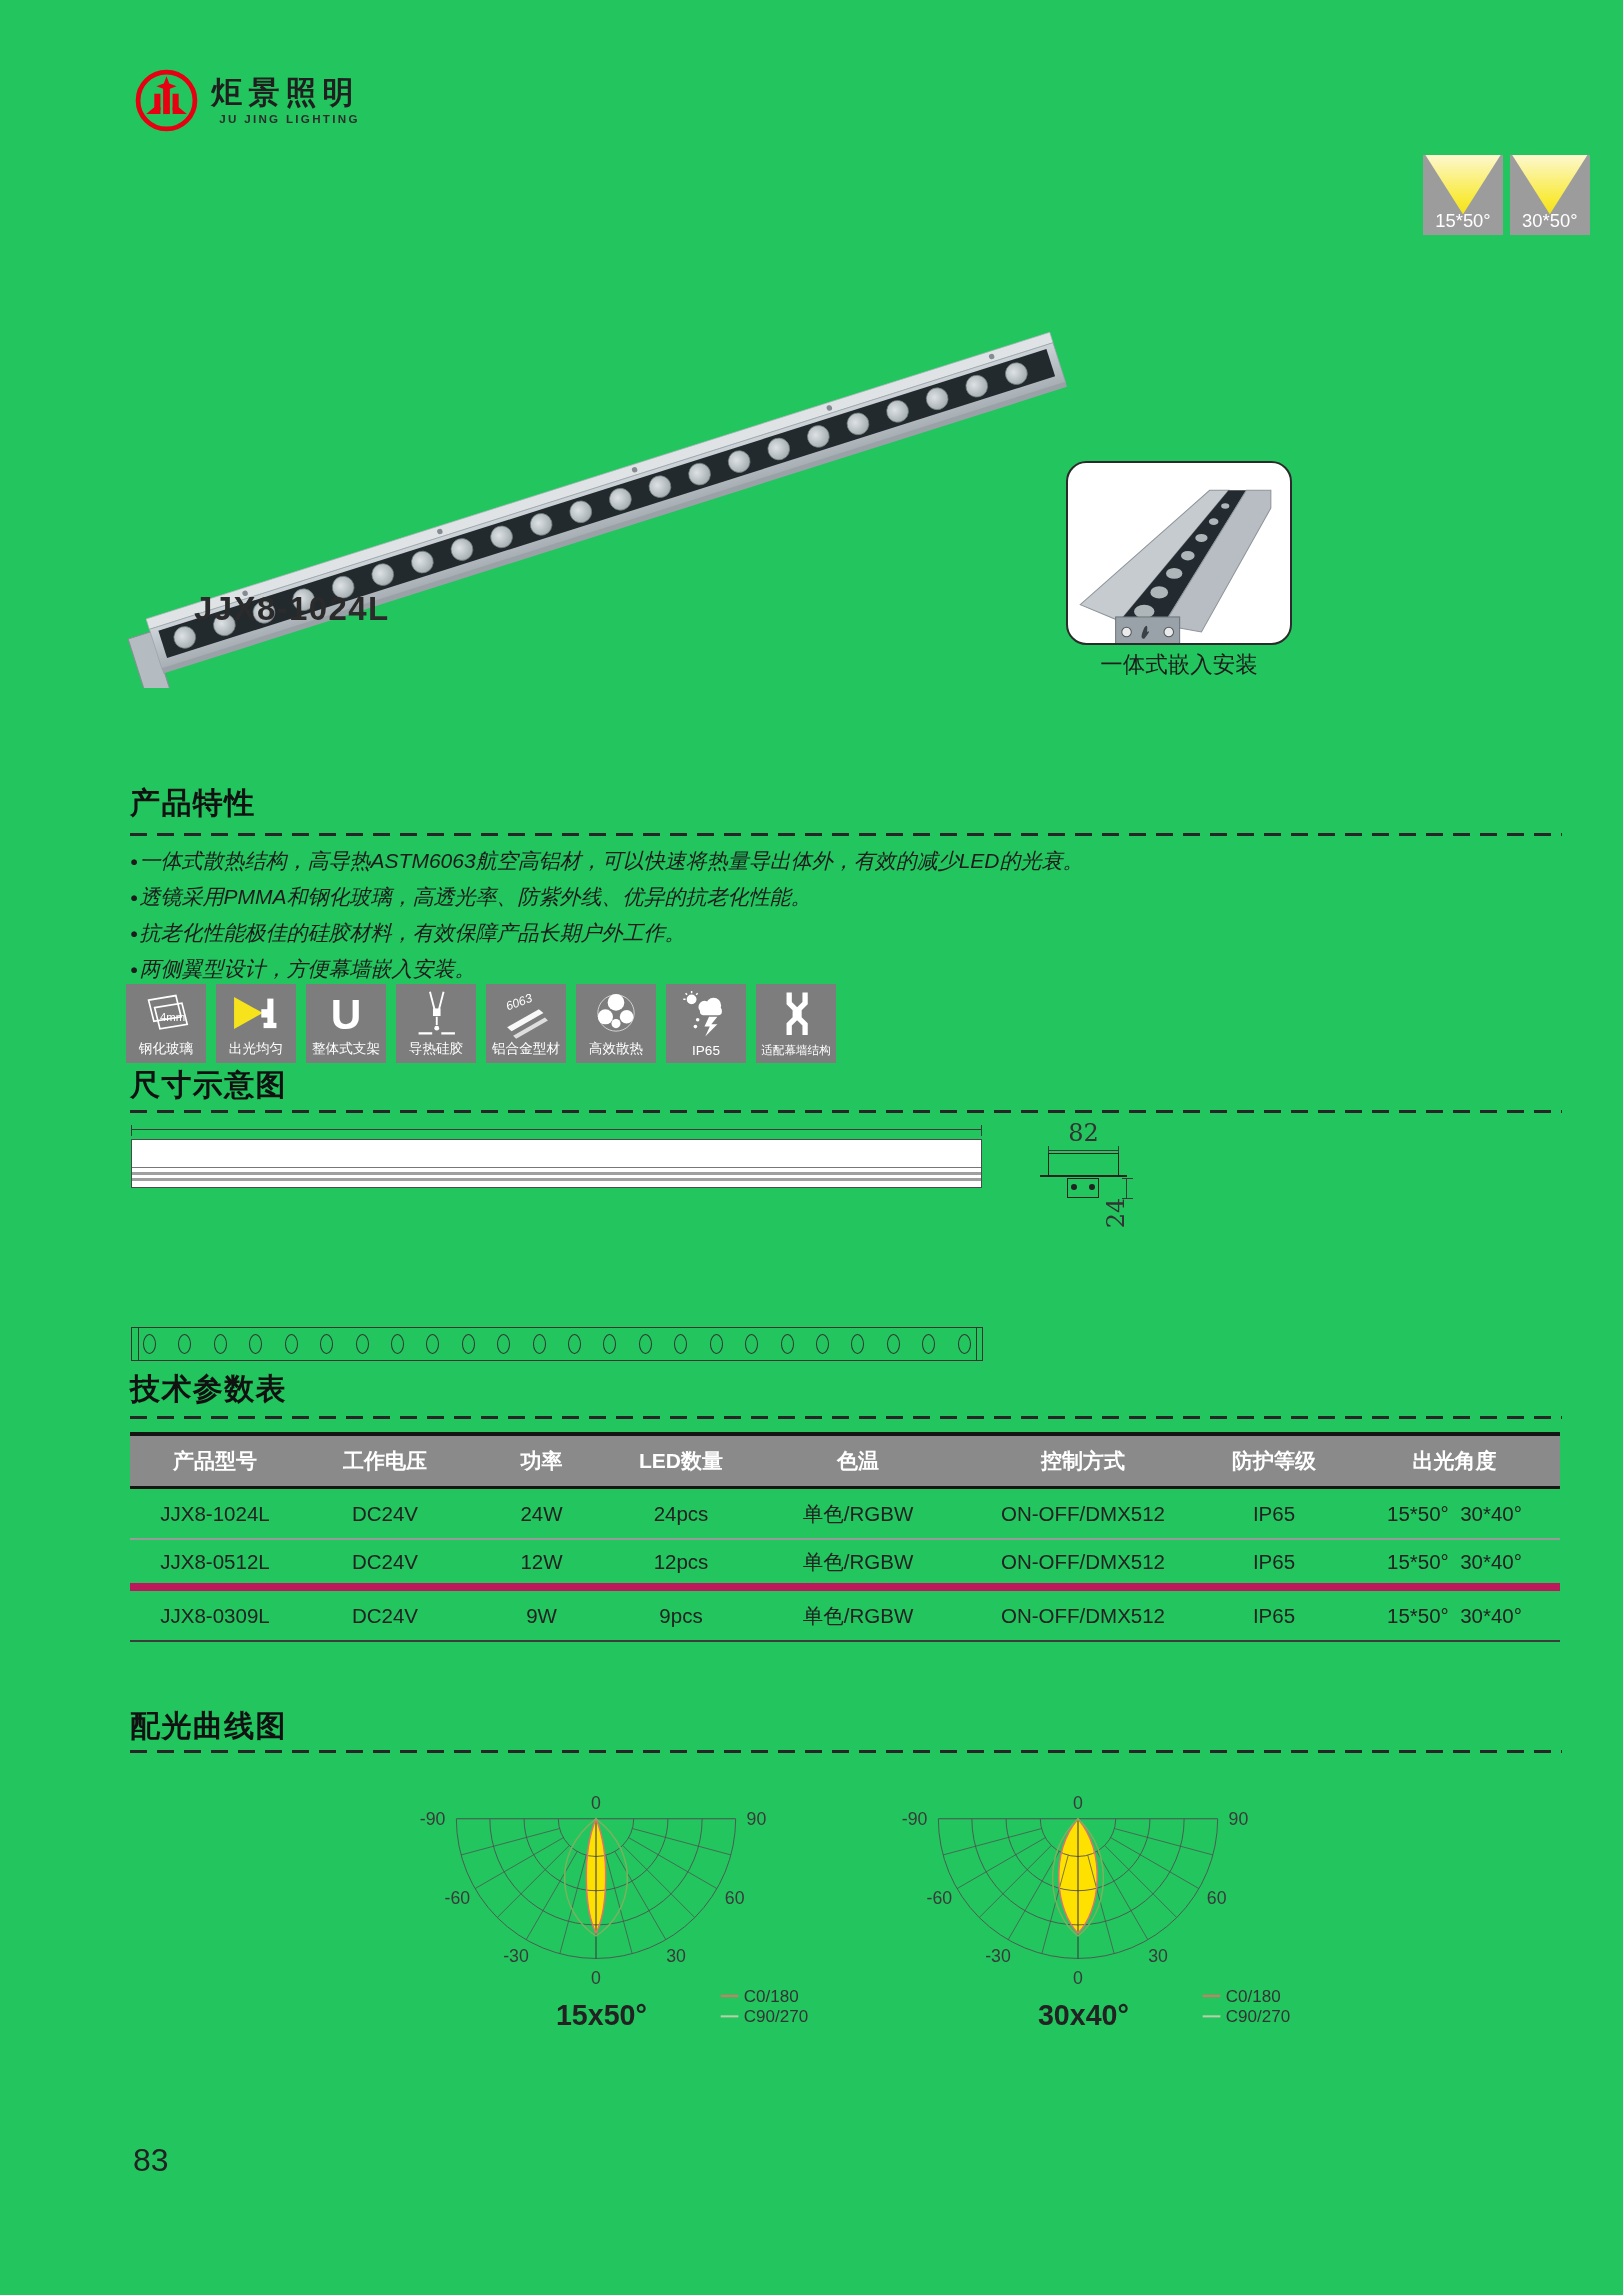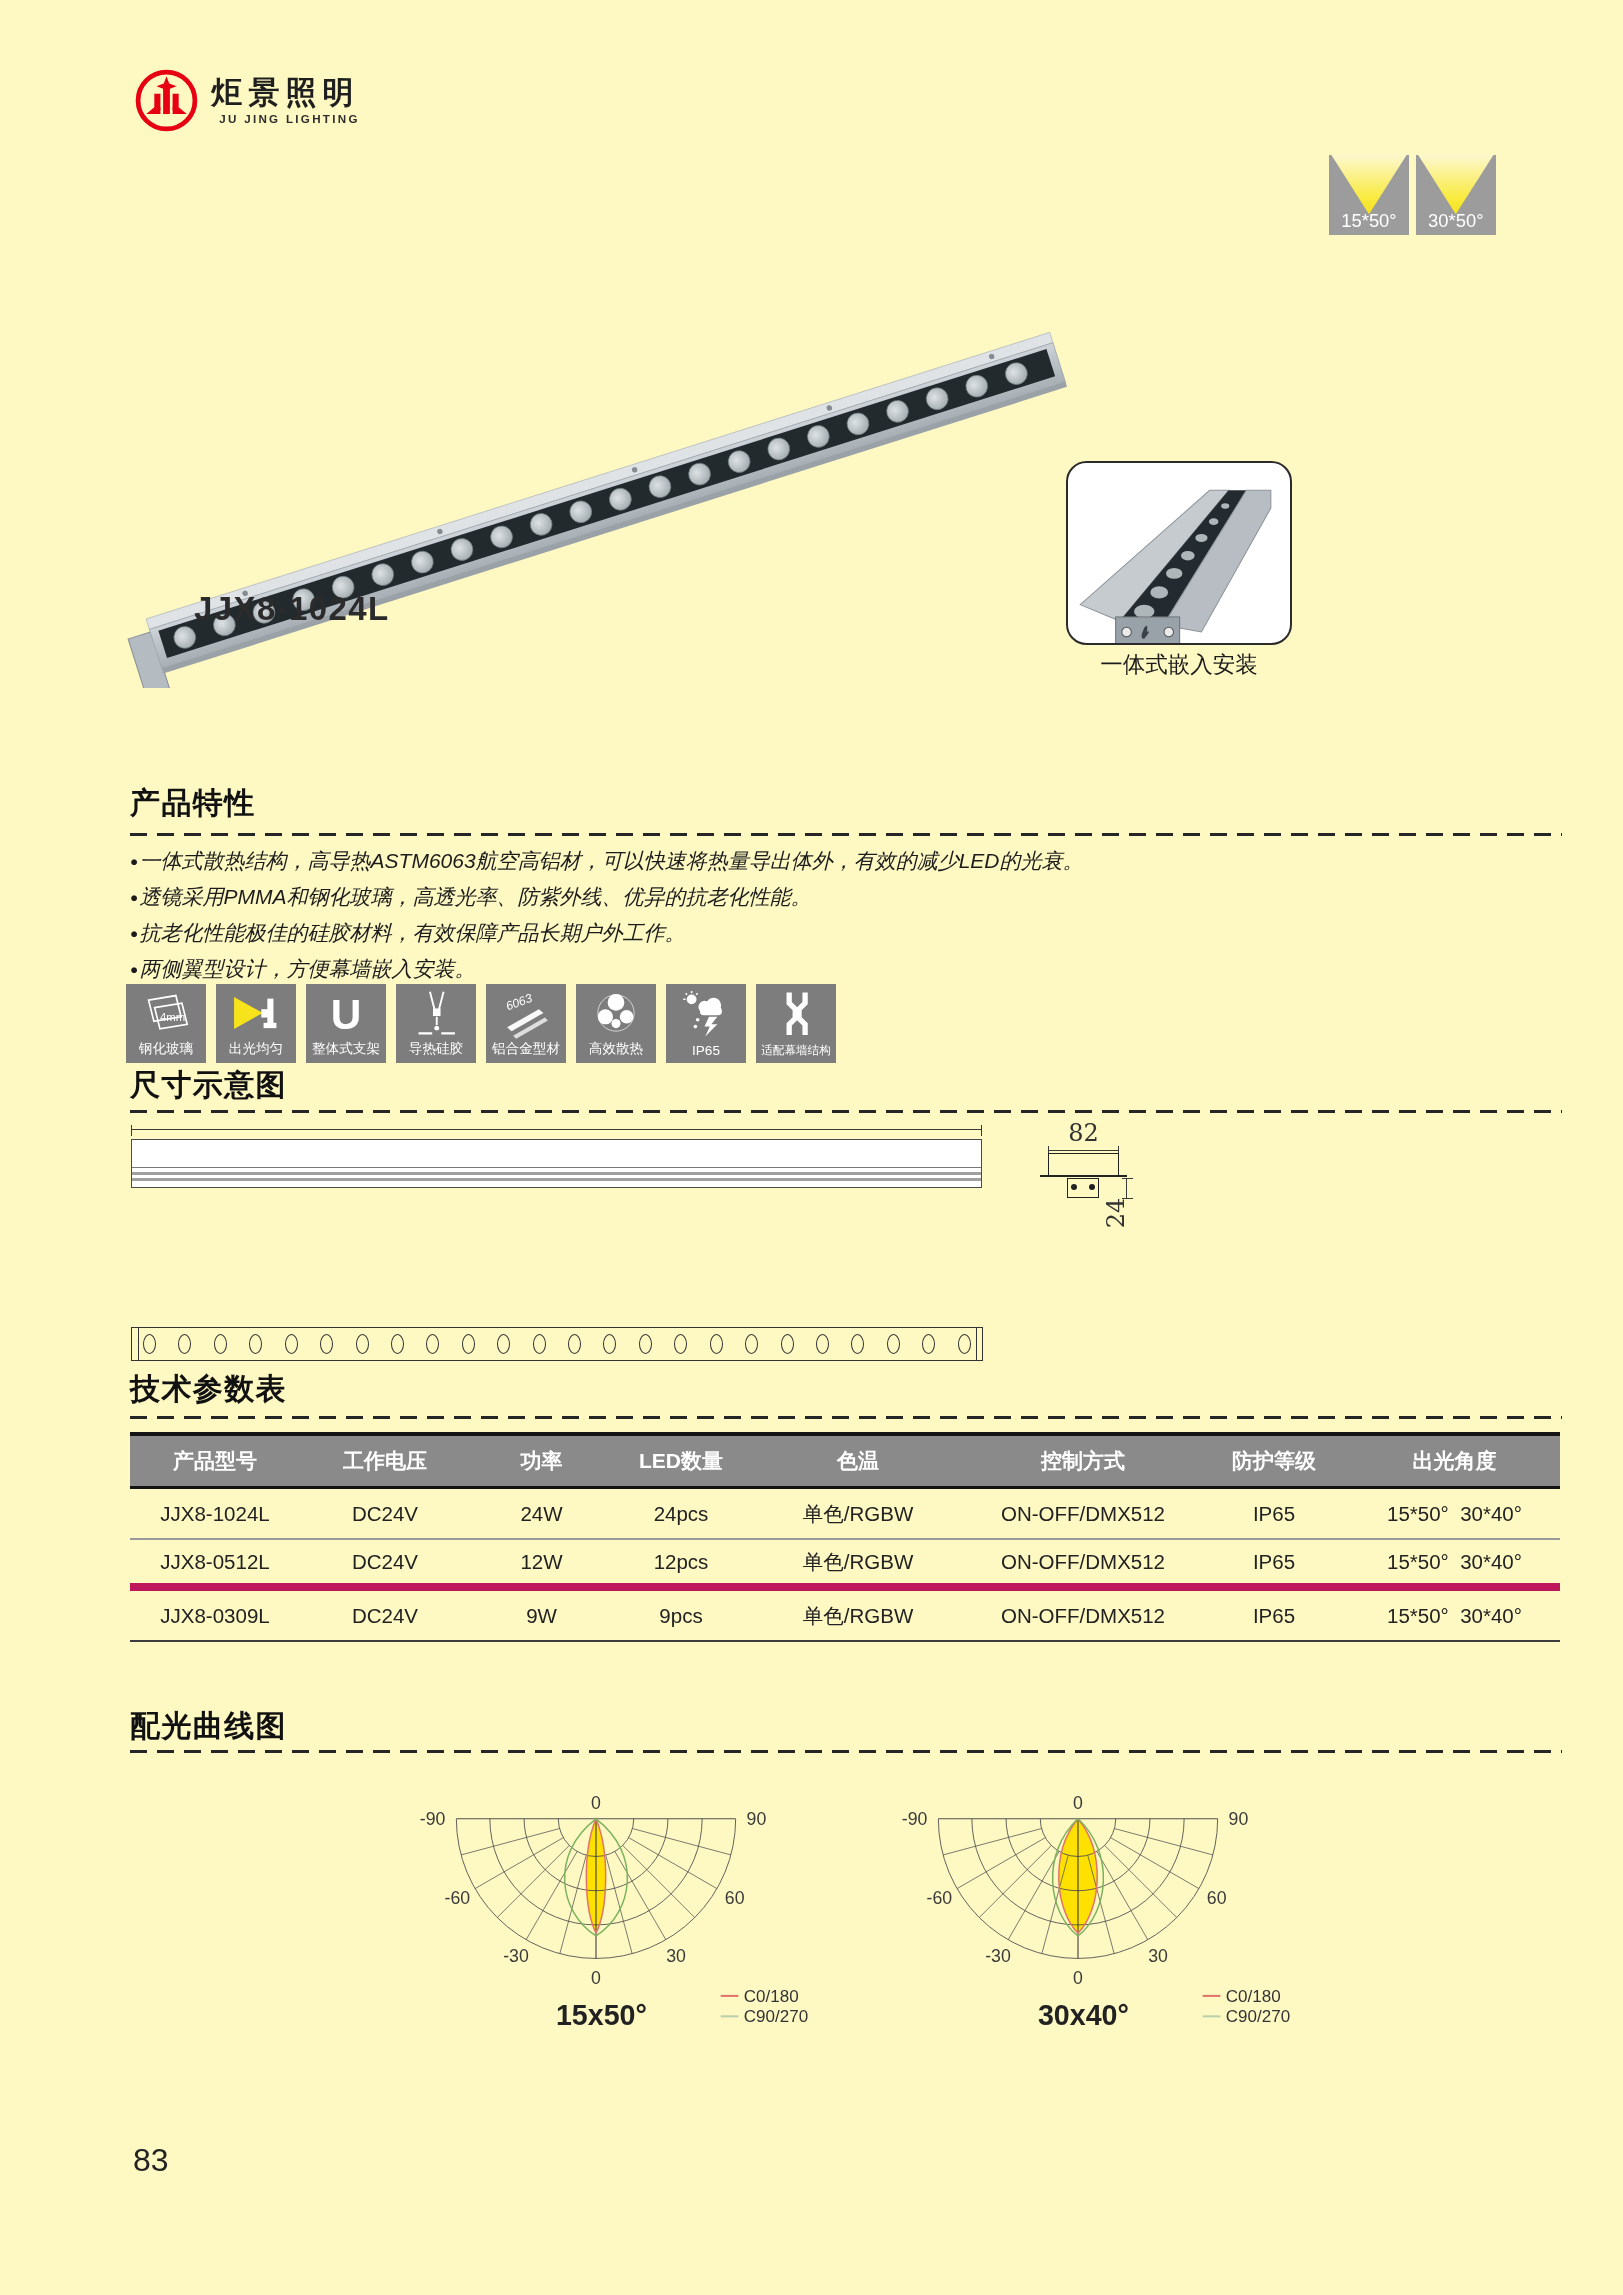--- a/index.html
+++ b/index.html
@@ -1,28 +1,28 @@
 <!DOCTYPE html>
 <html style="font-size:11px"><head>
 <meta charset="utf-8">
 <style>
   * { box-sizing: border-box; margin: 0; padding: 0; }
   body { background: #e8e8e8; font-family: "Liberation Sans", sans-serif; }
-  .page { position: relative; width: 1623px; height: 2295px; background: #fef9c3;
+  .page { position: relative; width: 1623px; height: 2295px; background: #22c55e;
           margin: 0 auto; overflow: hidden; color: #1a1a1a; }
 
   
   .logo { position: absolute; left: 134px; top: 68px; display: flex; align-items: center; }
   .logo-mark { width: 65px; height: 65px; }
   .logo-text { margin-left: 12.3px; }
   .logo-cn { font-size: 31px; font-weight: bold; color: #1f1f1f; letter-spacing: 6.1px; line-height: 34px; }
   .logo-en { font-size: 11.6px; color: #2d2d2d; letter-spacing: 2.3px; font-weight: bold; margin-top: 2px; text-align: right; }
 
   
-  .badges { position: absolute; left: 1309px; top: 155px; display: flex; gap: 6.8px; padding-left: 20px; }
+  .badges { position: absolute; left: 1403px; top: 155px; display: flex; gap: 6.8px; padding-left: 20px; }
   .badge { position: relative; width: 80px; height: 80px; background: #9c9c9c; overflow: hidden; }
   .badge-cone { position: absolute; inset: 0;
       background: linear-gradient(180deg, #fdf8cf 0%, #f9ea3c 55%, #f2da00 90%);
       clip-path: polygon(3% 0, 97% 0, 50% 74%); }
   .badge-label { position: absolute; bottom: 3.4px; width: 100%; text-align: center;
       color: #ffffff; font-size: 18.4px; }
 
   
   .photo-svg { position: absolute; left: 102px; top: 293px; }
   .model-name { position: absolute; left: 194px; top: 590px; font-size: 33px; font-weight: bold;

